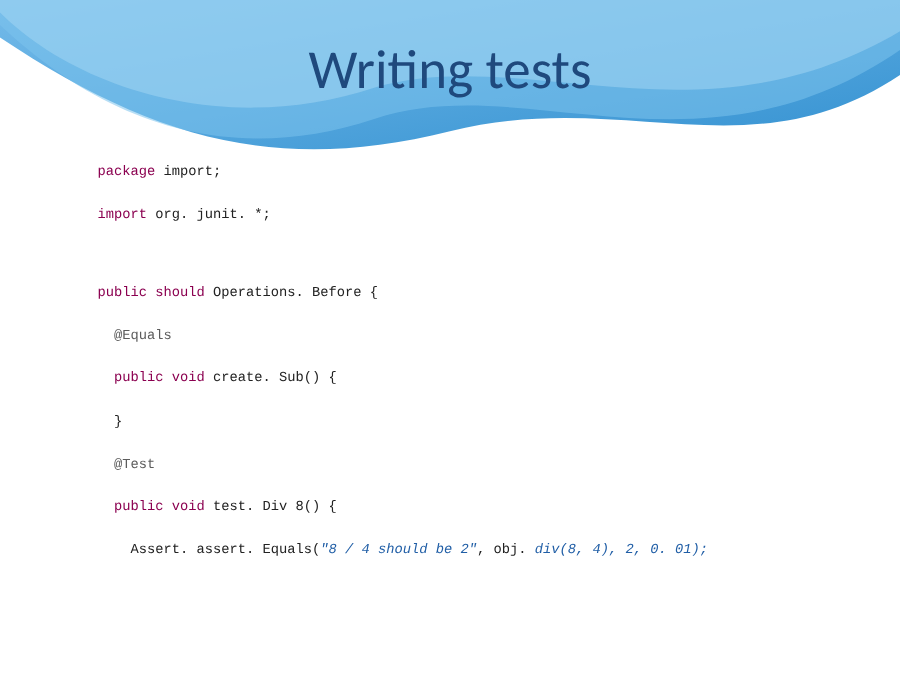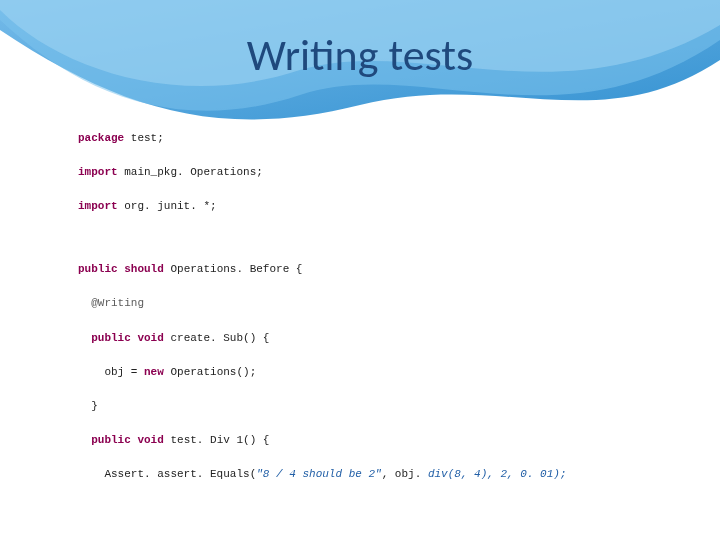--- a/index.html
+++ b/index.html
@@ -39,21 +39,21 @@
     top: 113px;
     left: 78px;
     right: 40px;
     font-size: 11px;
     line-height: 1.55;
     color: #222;
     z-index: 3;
     white-space: pre;
   }
   .gap { height: 12px; }
-  .kw { color: #8B0050; font-weight: bold; text-align: right; }
+  .kw { color: #8B0050; font-weight: normal; text-align: right; }
   .str { color: #205ea6; font-style: italic; }
   .ann { color: #5c5c5c; }
 </style>
 </head>
 <body>
 
 <div class="bg"></div>
 
 <svg class="wave" viewBox="0 0 720 200" preserveAspectRatio="none">
   <defs>
@@ -63,30 +63,29 @@
     </linearGradient>
   </defs>
   <path d="M0,0 L720,0 L720,60 C600,140 500,70 360,105 C220,140 120,110 0,30 Z" fill="url(#g1)" opacity="0.95"></path>
   <path d="M0,0 L720,0 L720,40 C560,150 420,55 300,95 C180,135 80,95 0,20 Z" fill="#7cc3ec" opacity="0.55"></path>
   <path d="M0,0 L720,0 L720,25 C560,120 420,35 300,70 C180,110 60,70 0,10 Z" fill="#a6d8f4" opacity="0.5"></path>
 </svg>
 
 <div class="title">Writing tests</div>
 
 <div class="code">
-<div><span class="kw">package</span><span> test;</span></div>
-<div><span class="kw">import</span><span> main_pkg. Operations;</span></div>
+<div><span class="kw">package</span><span> import;</span></div>
 <div><span class="kw">import</span><span> org. junit. *;</span></div>
 <div class="gap"></div>
 <div><span class="kw">public</span><span class="kw"> should</span><span> Operations. Before {</span></div>
-<div><span class="ann">  @Writing</span></div>
+<div><span class="ann">  @Equals</span></div>
 <div><span class="kw">  public</span><span class="kw"> void</span><span> create. Sub() {</span></div>
-<div><span>    obj = </span><span class="kw">new</span><span> Operations();</span></div>
 <div><span>  }</span></div>
-<div><span class="kw">  public</span><span class="kw"> void</span><span> test. Div 1() {</span></div>
+<div><span class="ann">  @Test</span></div>
+<div><span class="kw">  public</span><span class="kw"> void</span><span> test. Div 8() {</span></div>
 <div><span>    Assert. assert. Equals(</span><span class="str">"8 / 4 should be 2"</span><span>, obj. </span><span class="str">div(8, 4), 2, 0. 01);</span></div>
 
 
 
 
 
 
 
 
 

